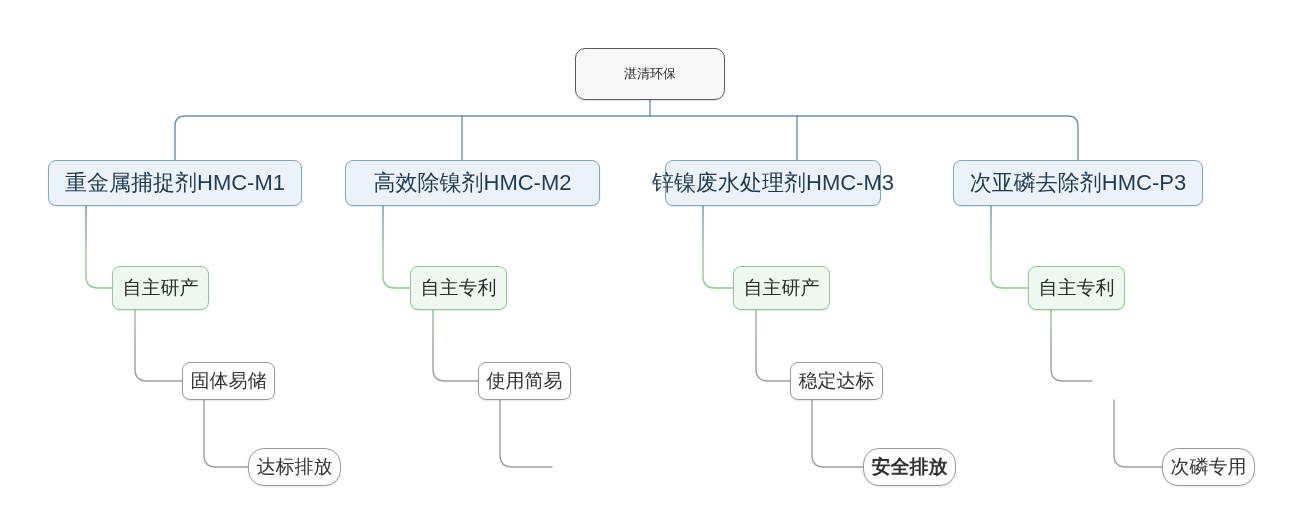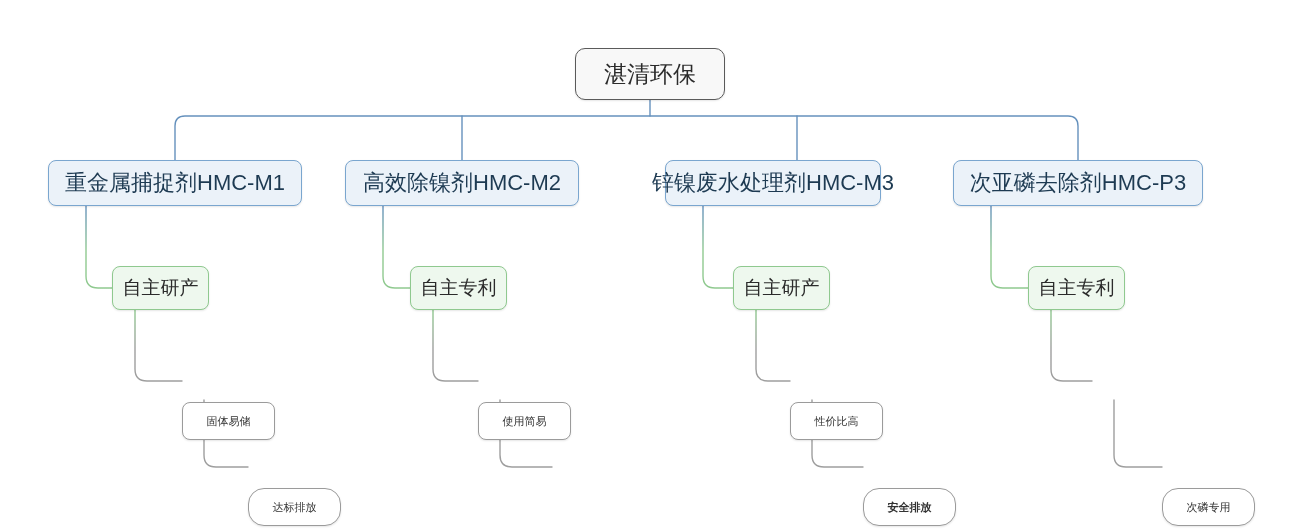--- a/index.html
+++ b/index.html
@@ -18,44 +18,44 @@
     border-radius:8px;
     white-space:nowrap;
     box-shadow:0 1px 2px rgba(0,0,0,0.10);
     cursor:default;
   }
   .root-node{
     left:575px;top:48px;width:150px;height:52px;
     background:var(--root-bg);
     border:1.4px solid var(--root-border);
     border-radius:10px;
-    font-size:23px;color:var(--root-text);
+    font-size:13px;color:var(--root-text);
   }
   .branch{
     top:160px;height:46px;
     background:var(--branch-bg);
     border:1.4px solid var(--branch-border);
     font-size:22px;color:var(--branch-text);
   }
   .b1{left:48px;width:254px;}
-  .b2{left:345px;width:234px;}
+  .b2{left:345px;width:255px;}
   .b3{left:665px;width:216px;}
   .b4{left:953px;width:250px;text-align:center;}
   .feature{
     top:266px;height:44px;width:97px;
     background:var(--feature-bg);
     border:1.3px solid var(--feature-border);
     font-size:19px;color:var(--feature-text);
   }
   .g1{left:112px;} .g2{left:410px;} .g3{left:733px;} .g4{left:1028px;}
   .detail{
     height:38px;width:93px;
     background:var(--detail-bg);
     border:1.2px solid var(--detail-border);
-    font-size:11px;color:var(--detail-text);margin-top:40px;
+    font-size:19px;color:var(--detail-text);
   }
   .lvl3{top:362px;}
   .lvl4{top:448px;border-radius:16px;}
   .w1{left:182px;} .w2{left:478px;} .w3{left:790px;} .w4{left:1092px;}
   .x1{left:248px;} .x2{left:552px;width:108px;} .x3{left:863px;font-weight:bold;} .x4{left:1162px;}
   .cline{fill:none;stroke-width:1.4px;stroke-linecap:round;}
   .c-blue{stroke:var(--connector-blue);}
   .c-bg{stroke:url(#grad-blue-green);}
   .c-gg{stroke:url(#grad-green-gray);}
   .c-gray{stroke:var(--connector-gray);}
@@ -105,19 +105,19 @@
   <div class="node branch b3">锌镍废水处理剂HMC-M3</div>
   <div class="node branch b4">次亚磷去除剂HMC-P3</div>
 
   <div class="node feature g1">自主研产</div>
   <div class="node feature g2">自主专利</div>
   <div class="node feature g3">自主研产</div>
   <div class="node feature g4">自主专利</div>
 
   <div class="node detail lvl3 w1">固体易储</div>
   <div class="node detail lvl3 w2">使用简易</div>
-  <div class="node detail lvl3 w3">性价比高</div>
+  <div class="node detail lvl3 w3">稳定达标</div>
 
   <div class="node detail lvl4 x1">达标排放</div>
   <div class="node detail lvl4 x3">安全排放</div>
   <div class="node detail lvl4 x4">次磷专用</div>
 
 </div>
 
 </body></html>

